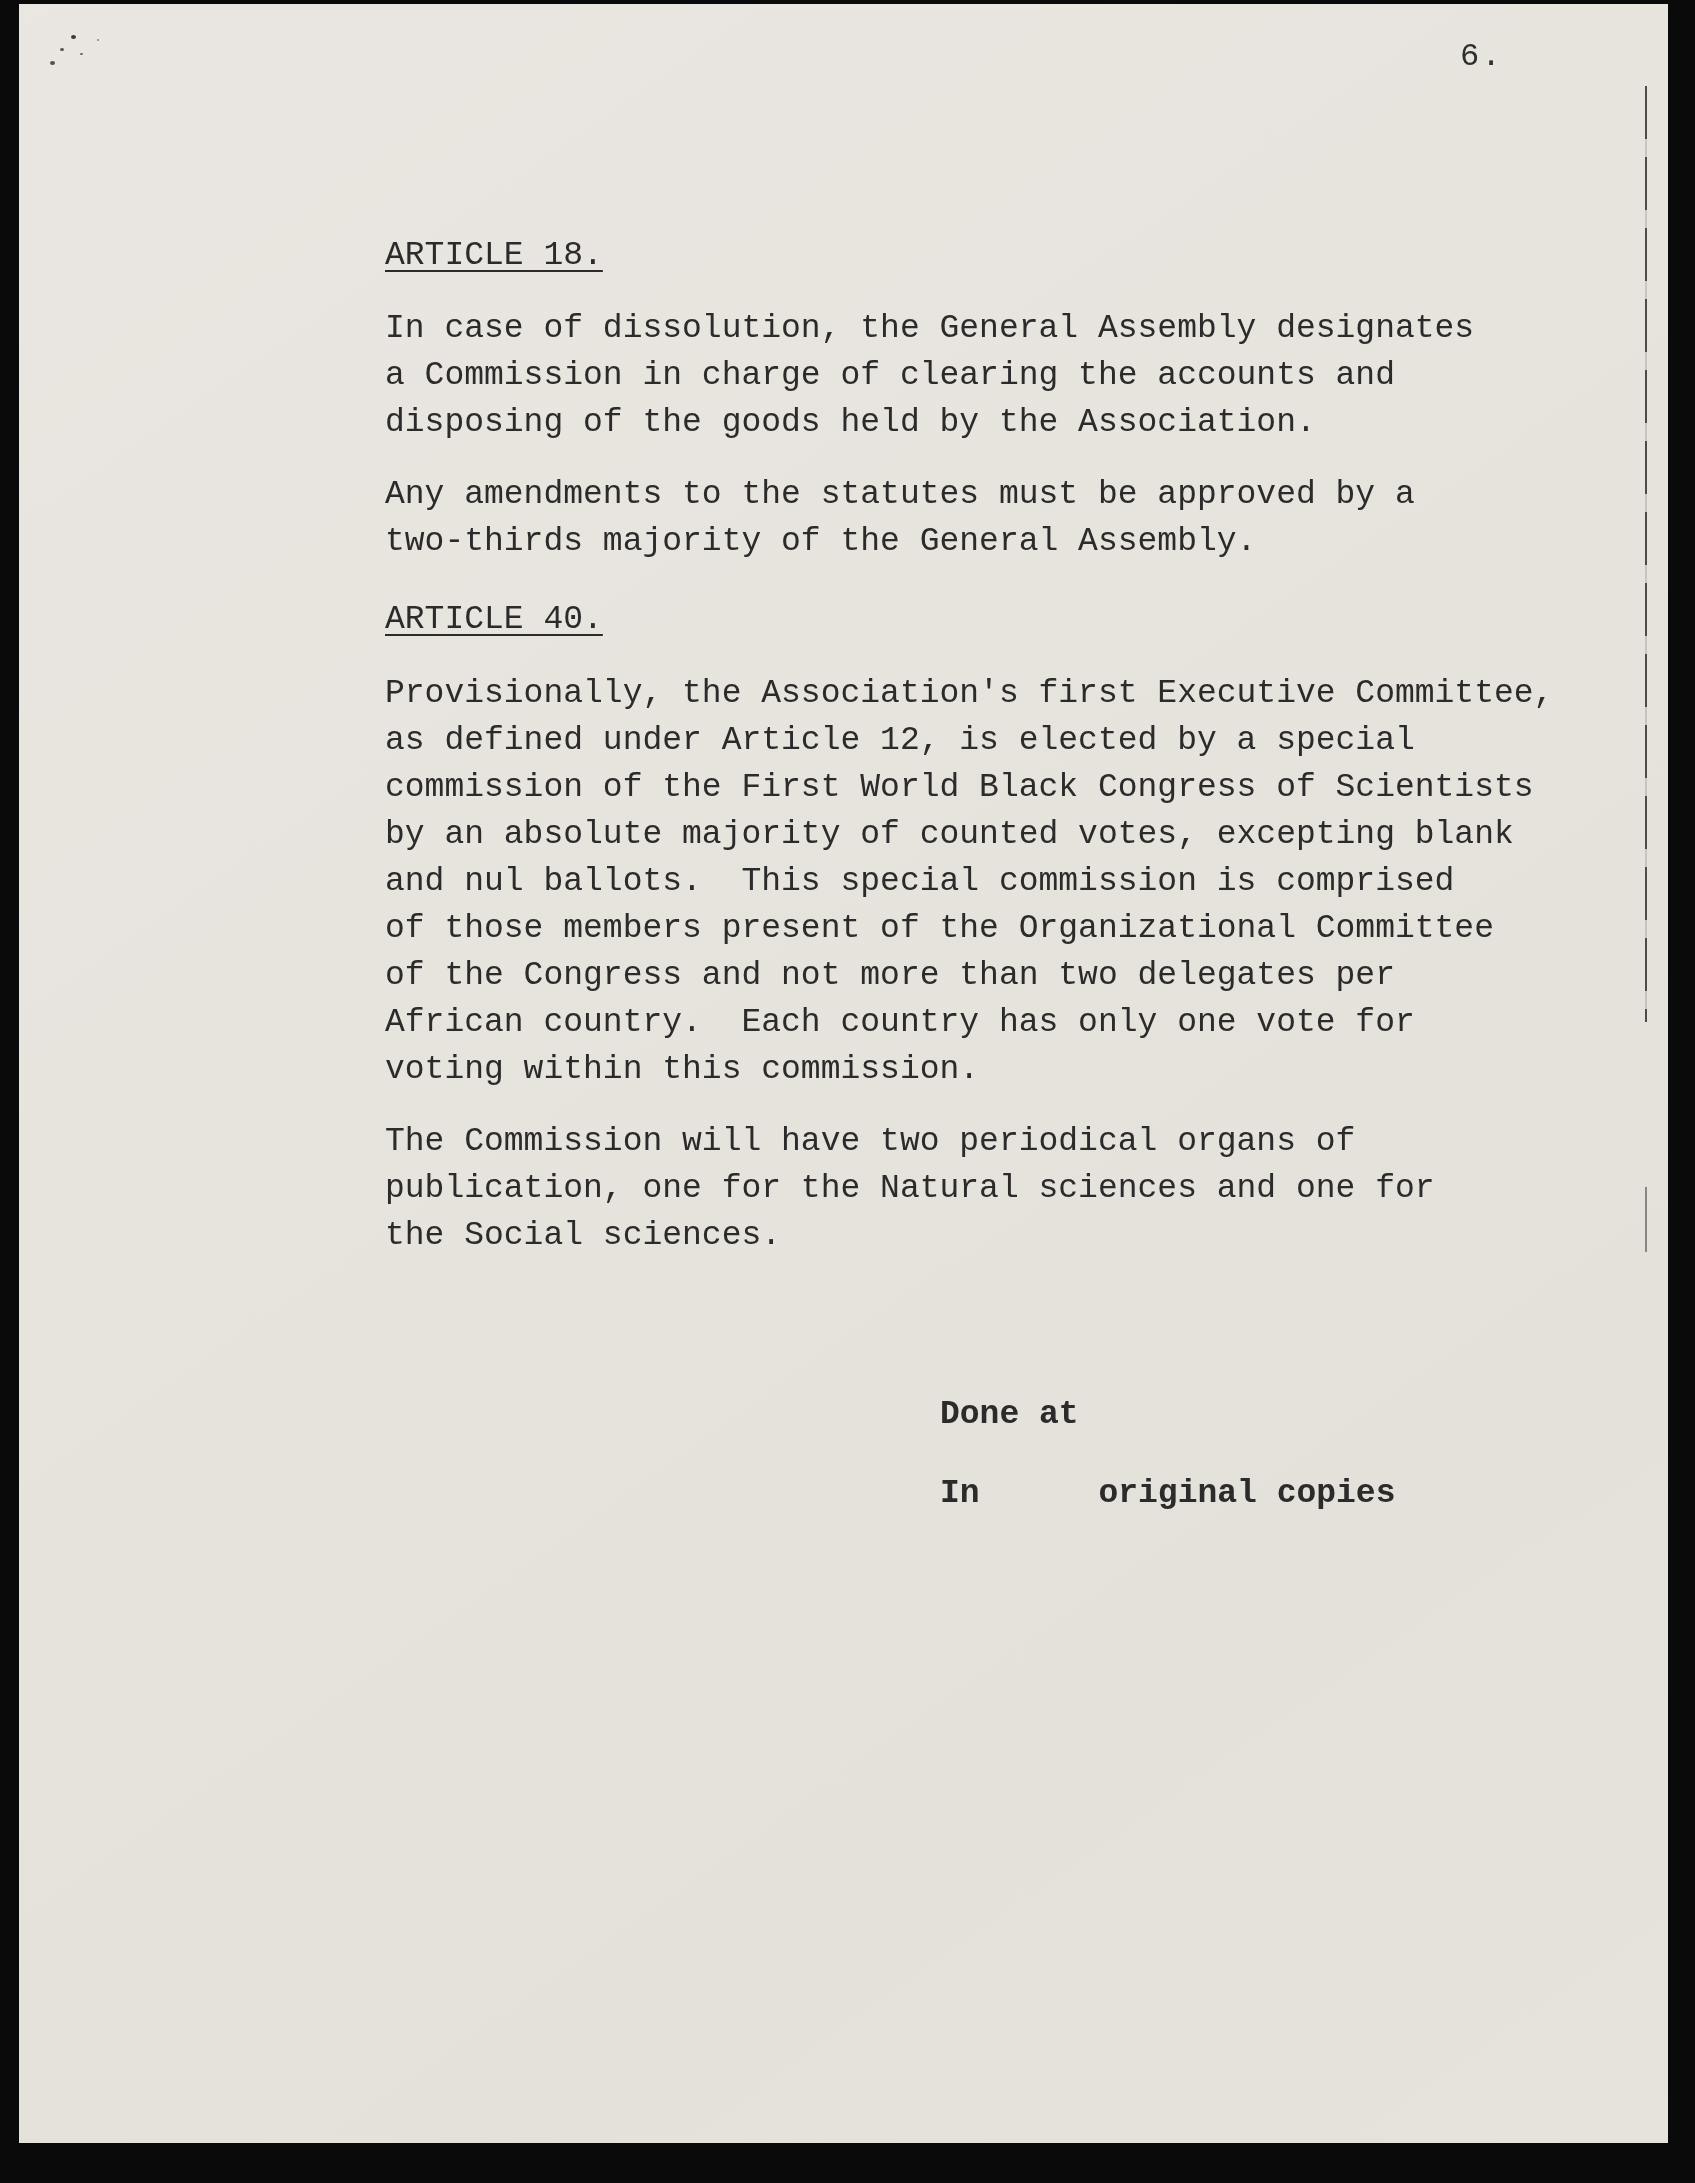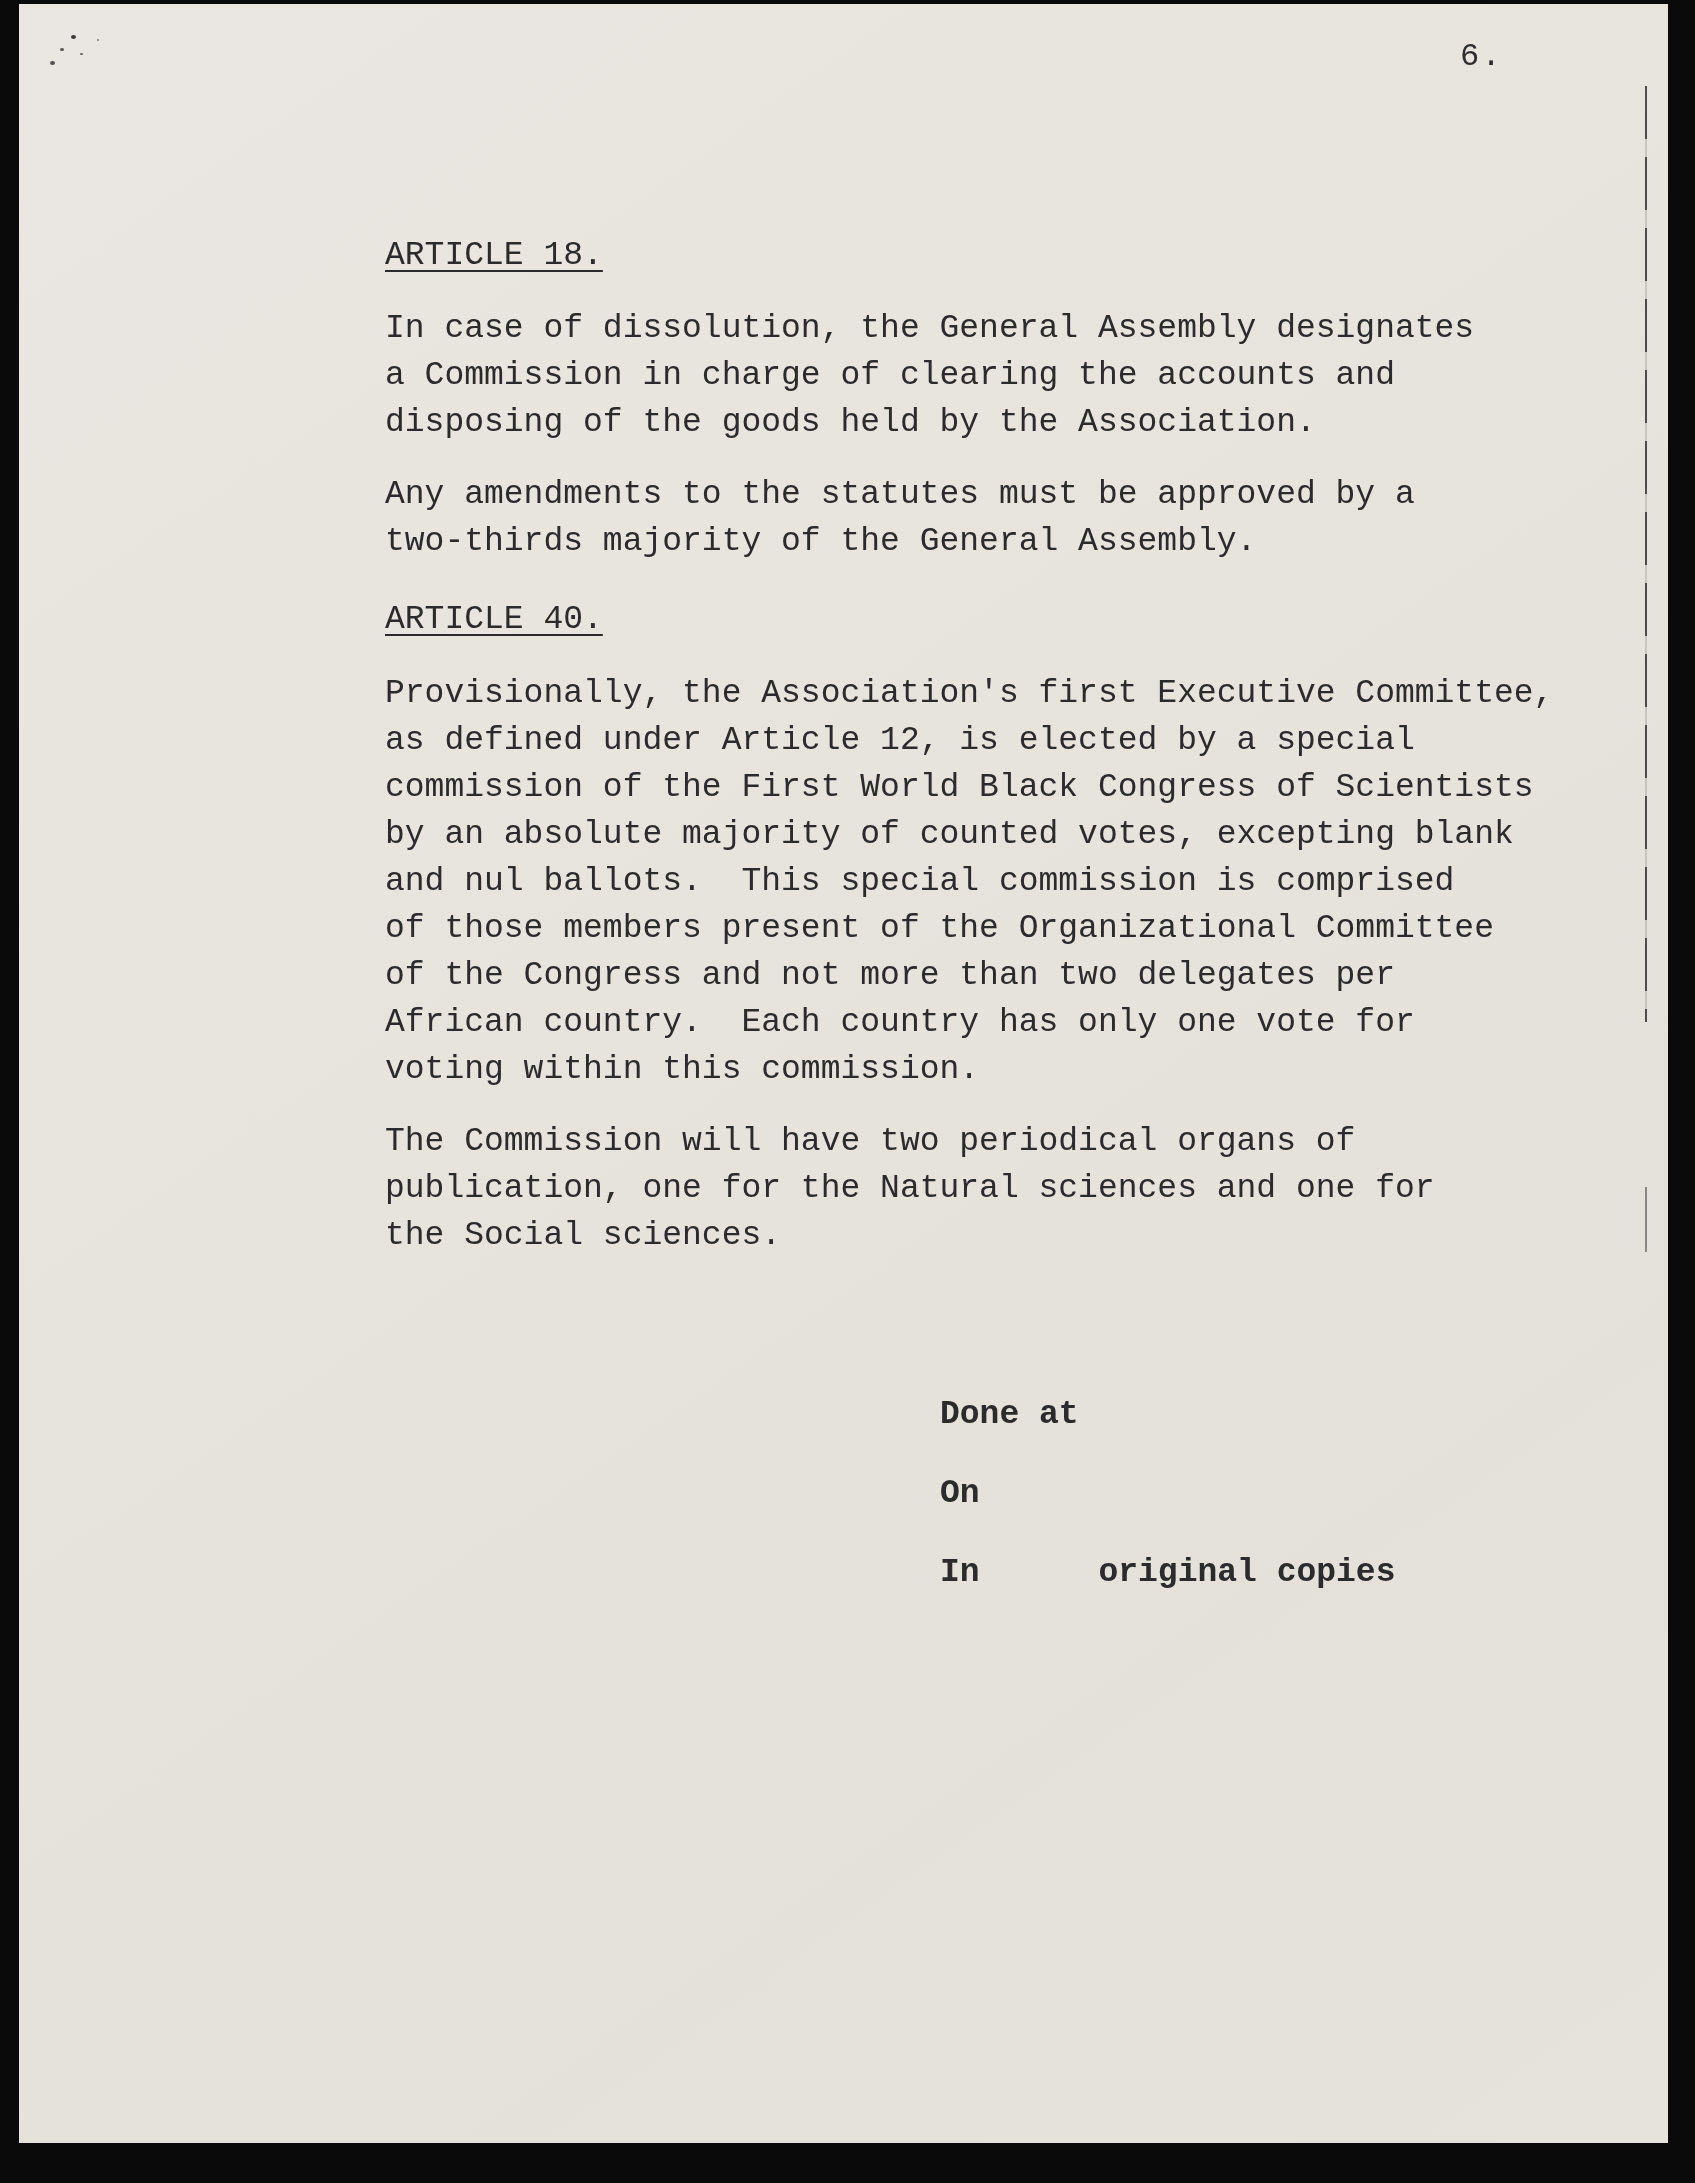--- a/index.html
+++ b/index.html
@@ -133,20 +133,19 @@
 of those members present of the Organizational Committee
 of the Congress and not more than two delegates per
 African country.  Each country has only one vote for
 voting within this commission.</p>
       <p>The Commission will have two periodical organs of
 publication, one for the Natural sciences and one for
 the Social sciences.</p>
 
       <div class="closing">
         <p>Done at</p>
-        <p>On</p>
         <p>In      original copies</p>
       </div>
 
     </div>
   </div>
 </div>
 
 
 </body></html>

